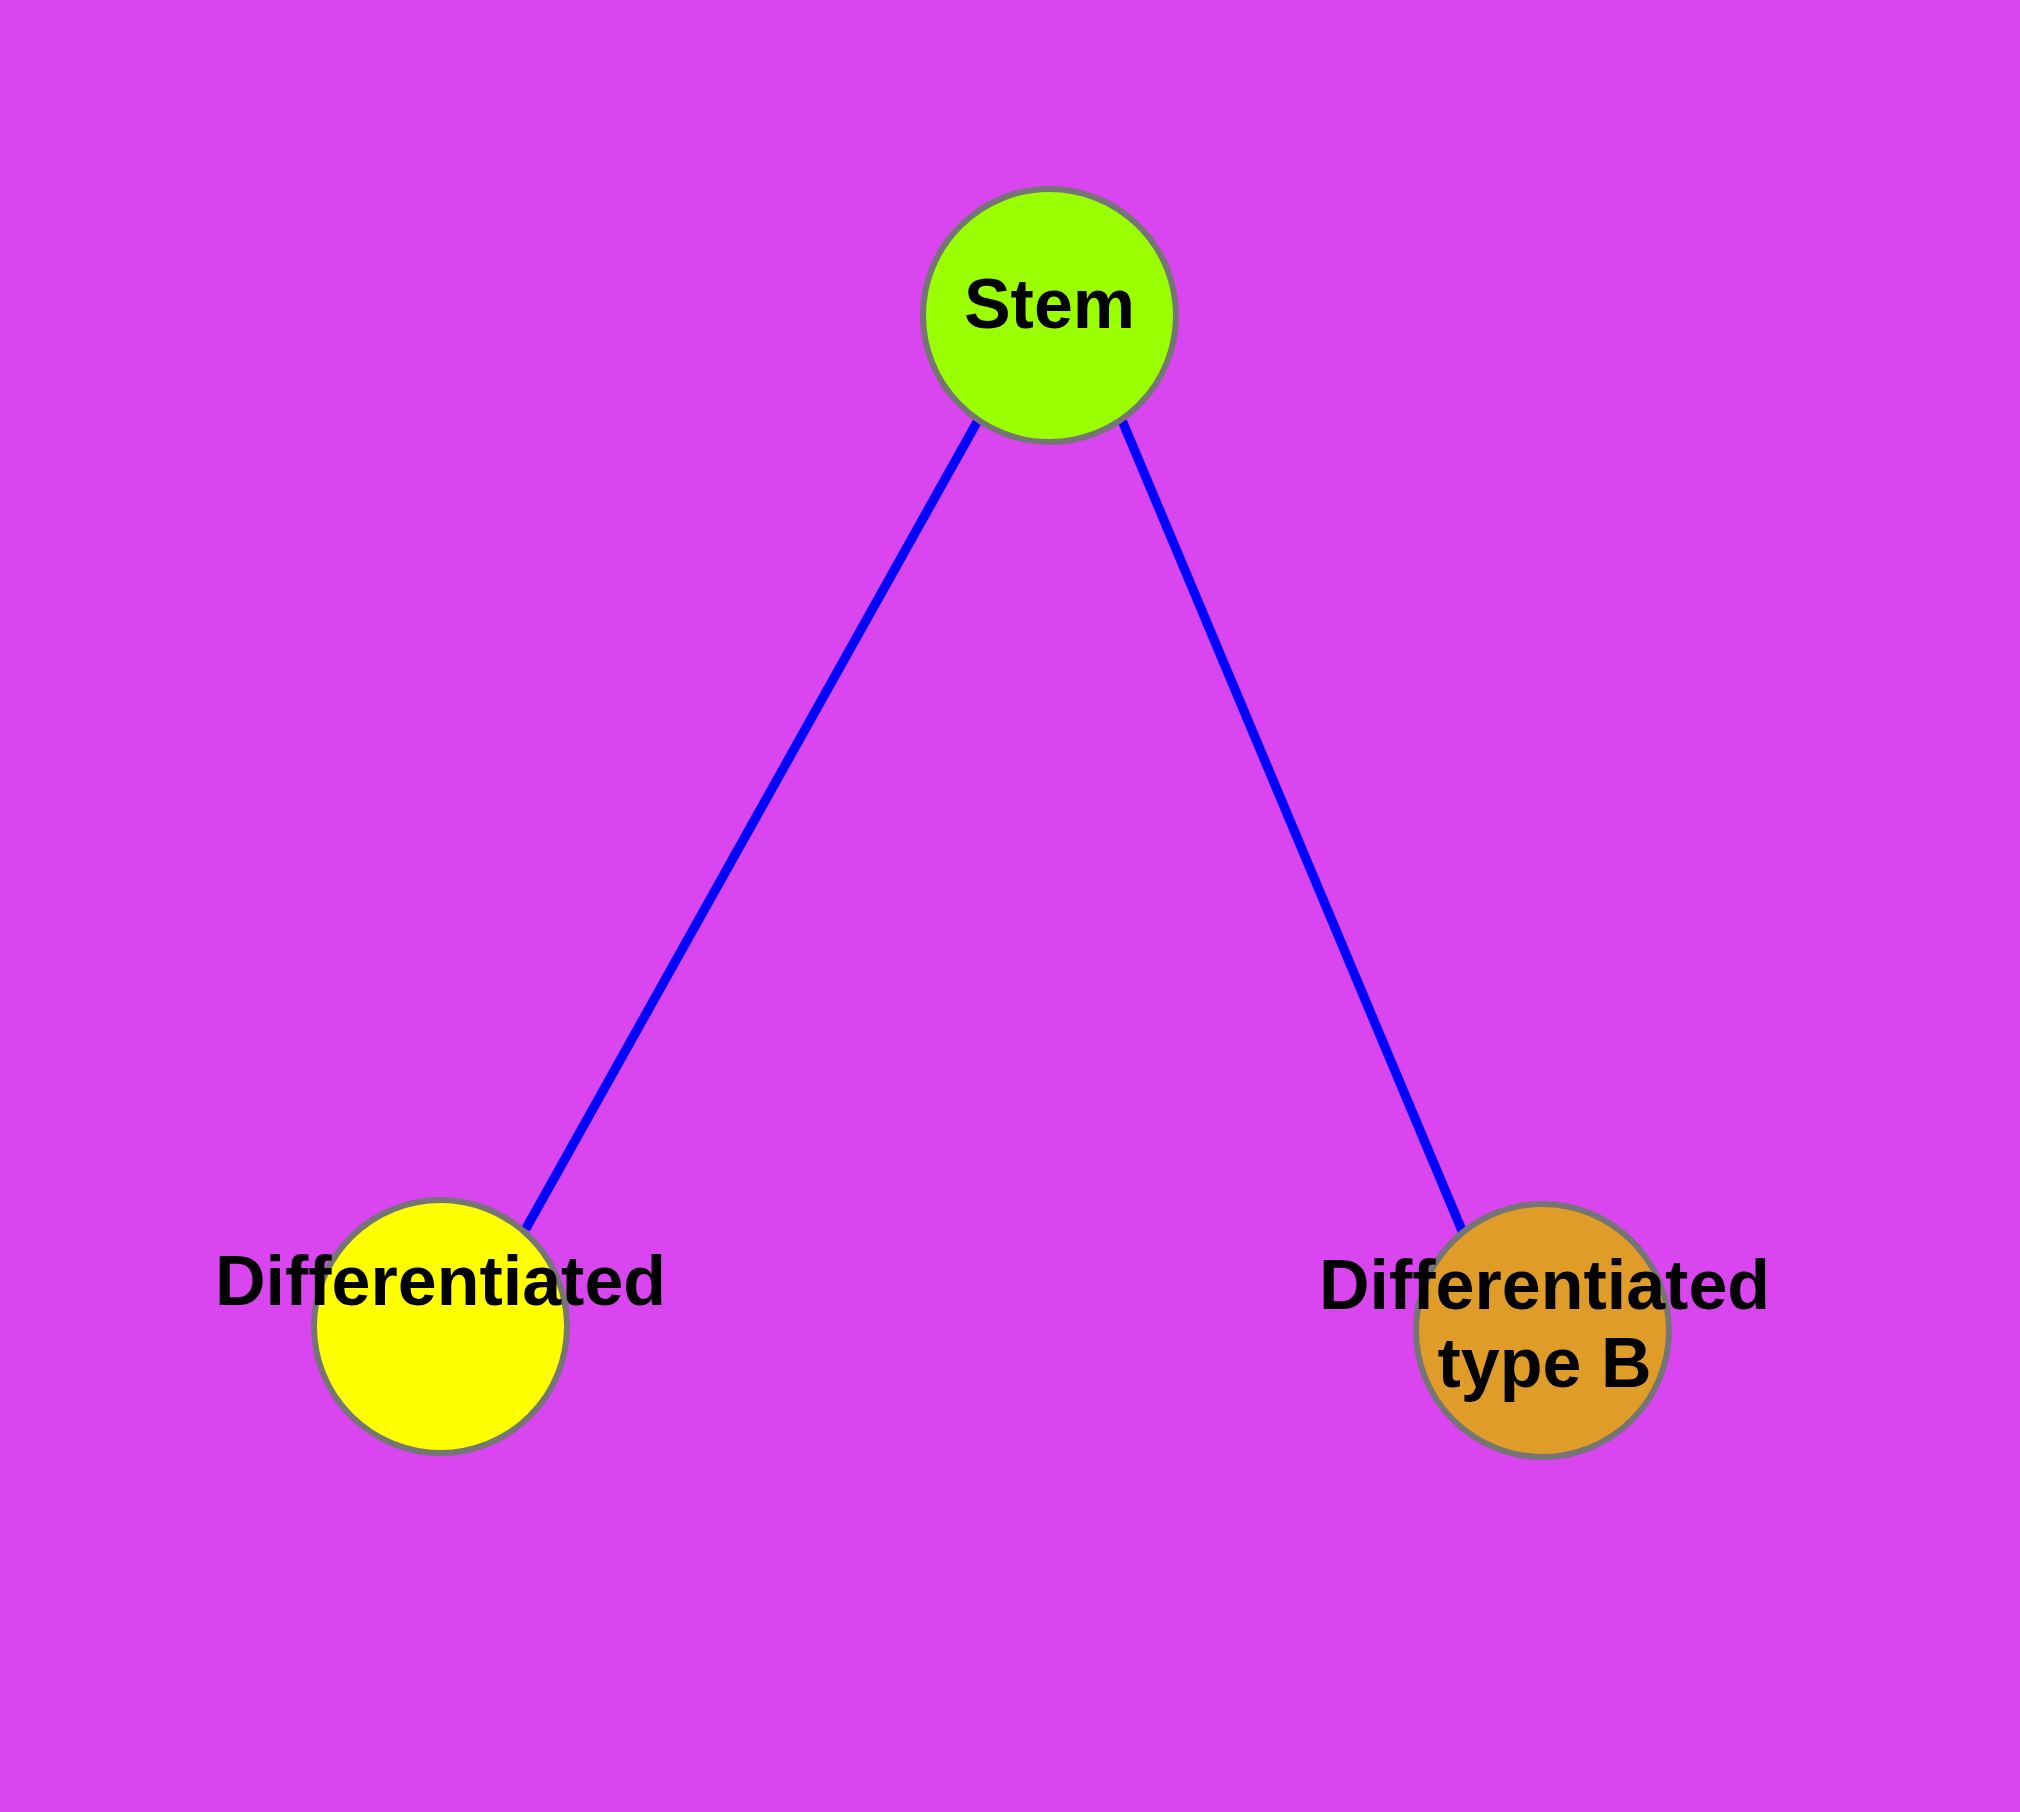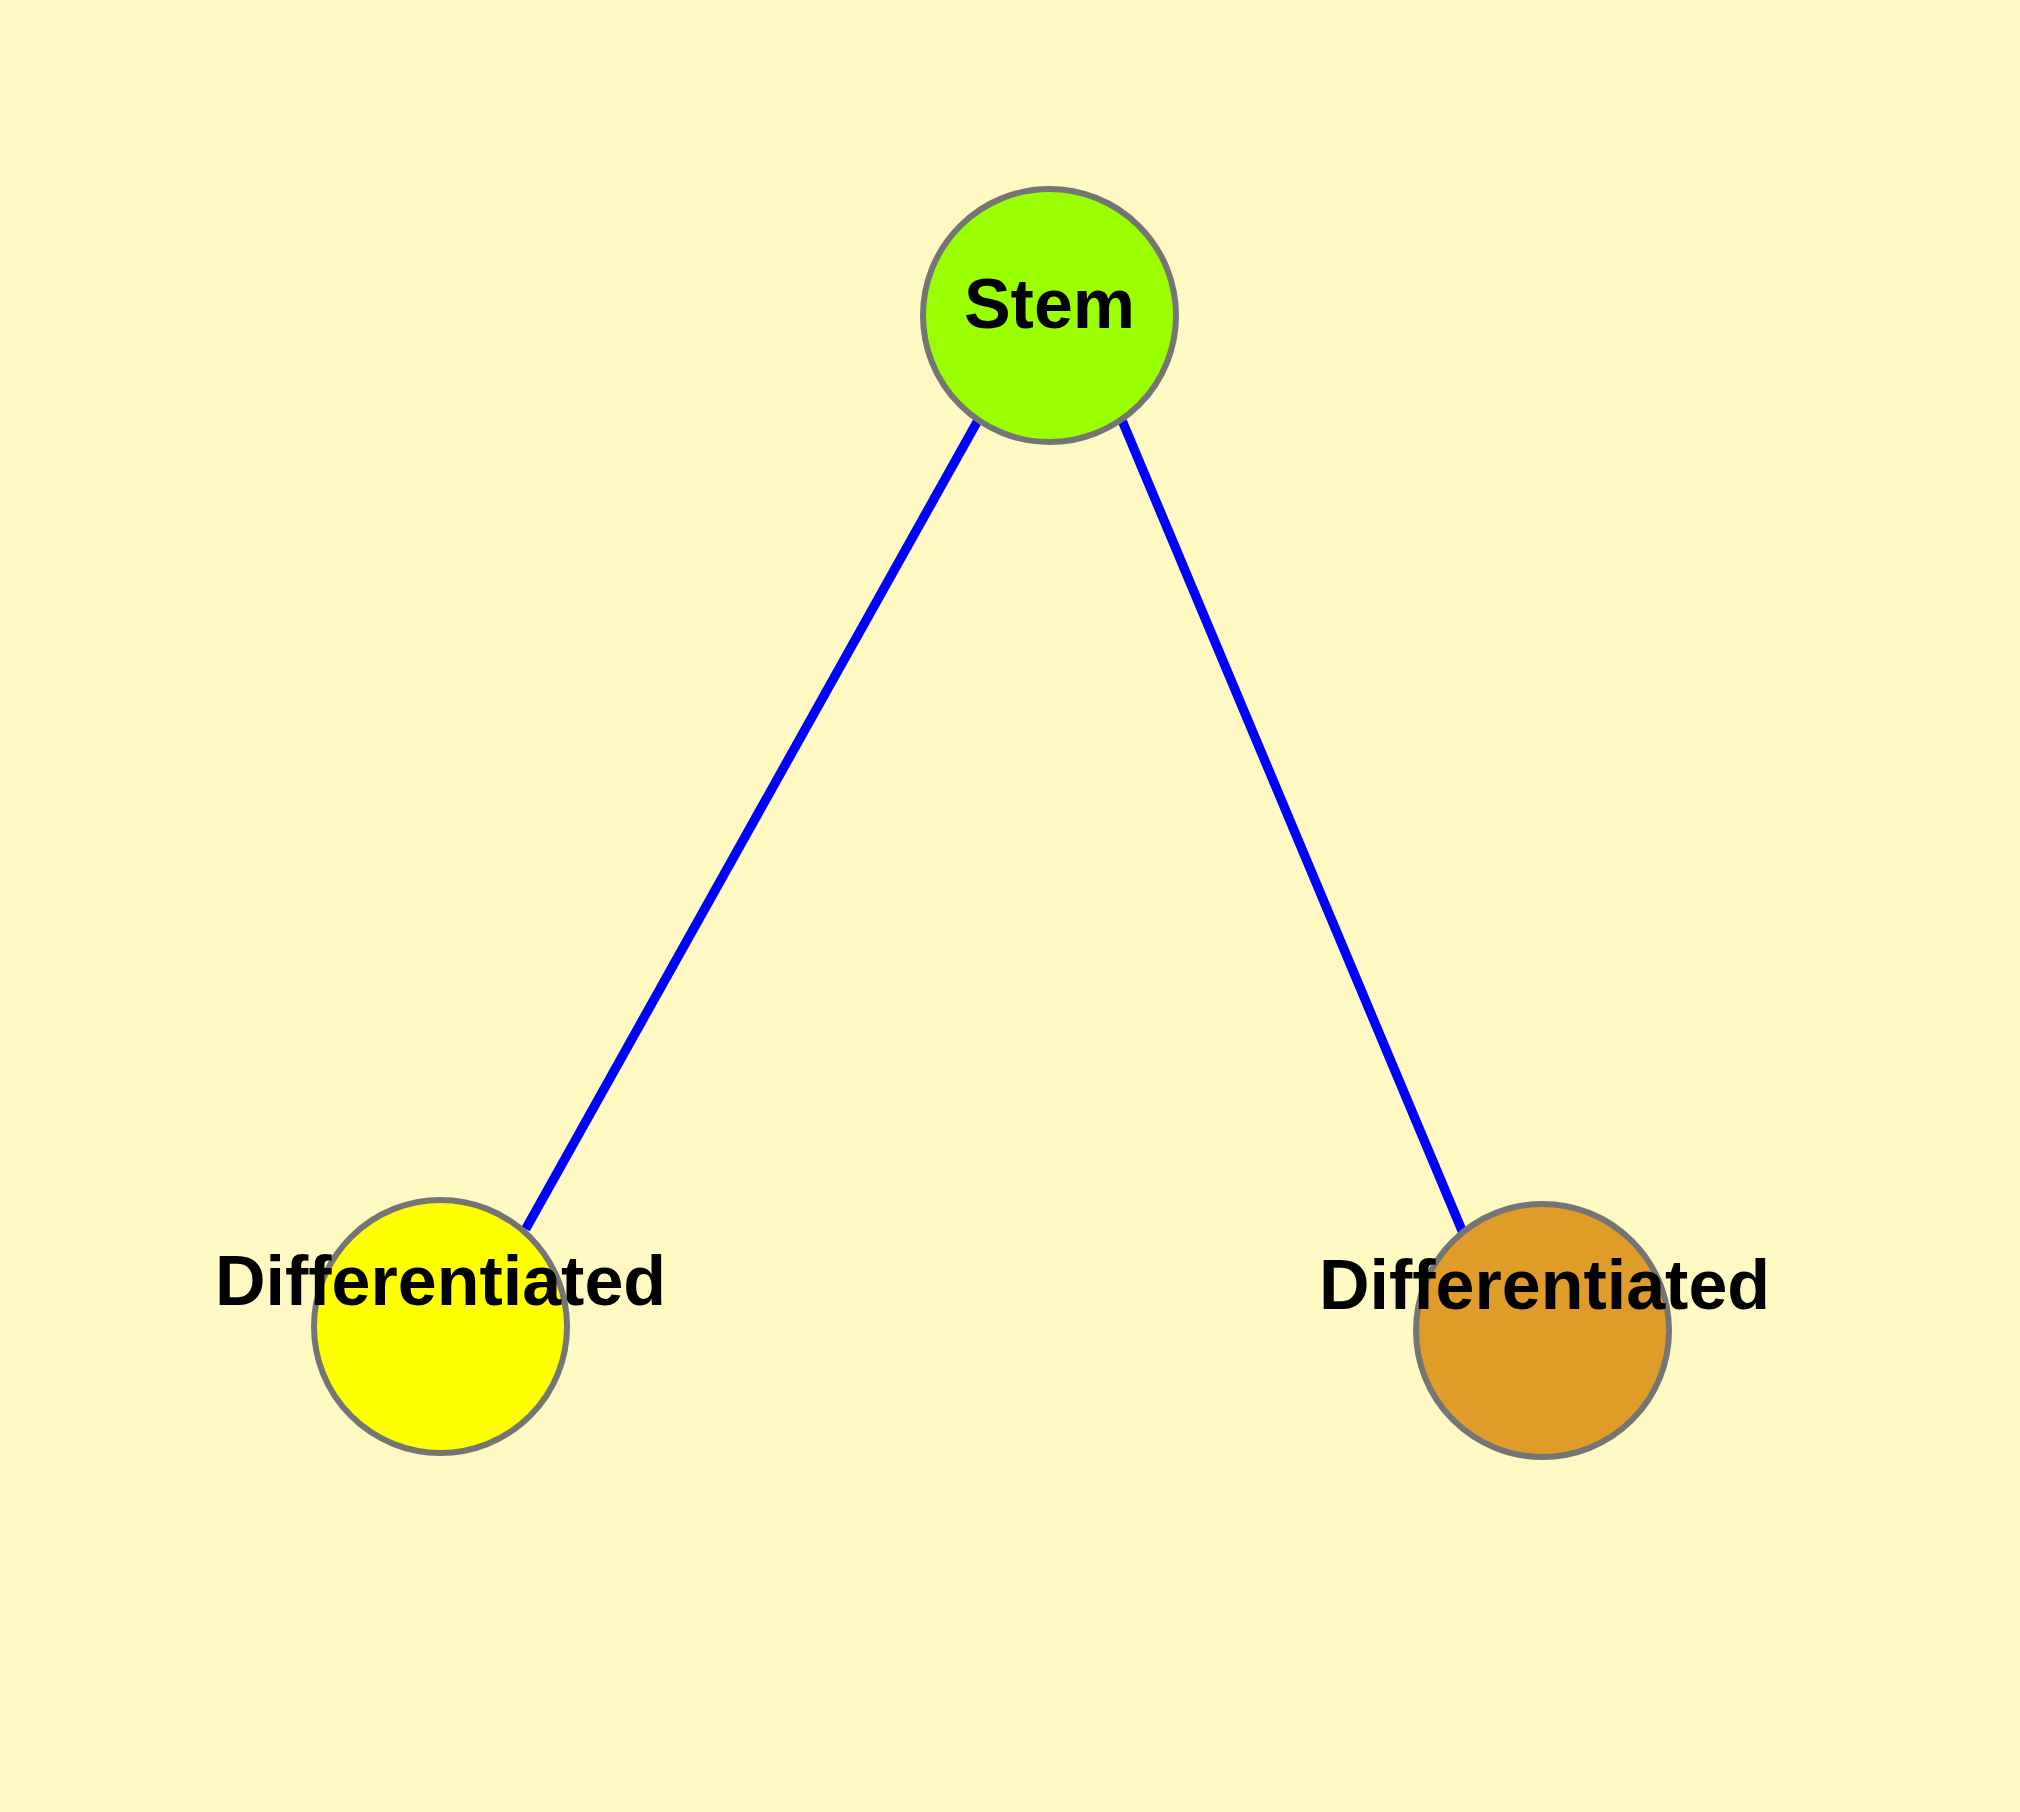--- a/index.html
+++ b/index.html
@@ -81,35 +81,36 @@
   #label-type-b {
     left: 1197px;
     top: 1246px;
     width: 695px;
     font-size: 70px;
   }
 </style>
 </head>
 <body>
 
-<div id="graph-canvas" style="background: #fef9c3;">
+<div id="graph-canvas" style="background: #d946ef;">
 
   <svg id="edge-layer" viewBox="0 0 2384 2138" width="2021" height="1812" xmlns="http://www.w3.org/2000/svg">
     <line x1="1153" y1="497" x2="620" y2="1450" stroke="#0000ff" stroke-width="11"></line>
     <line x1="1324" y1="497" x2="1726" y2="1455" stroke="#0000ff" stroke-width="11"></line>
   </svg>
 
   <div id="node-stem" class="node" style="left: 920px; top: 186px; width: 259px; height: 259px; background: rgb(154, 255, 0); border-color: rgb(117, 117, 117);"></div>
   <div id="node-type-a" class="node" style="left: 311px; top: 1197px; width: 259px; height: 259px; background: rgb(255, 255, 0); border-color: rgb(117, 117, 117);"></div>
   <div id="node-type-b" class="node" style="left: 1413px; top: 1201px; width: 259px; height: 259px; background: rgb(224, 156, 40); border-color: rgb(117, 117, 117);"></div>
 
   <div id="label-stem" class="node-label">Stem</div>
 
   <div id="label-type-a" class="node-label">
     <div>Differentiated</div>
   </div>
 
   <div id="label-type-b" class="node-label">
     <div>Differentiated</div>
+    <div>type B</div>
   </div>
 
 </div>
 
 
 </body></html>

